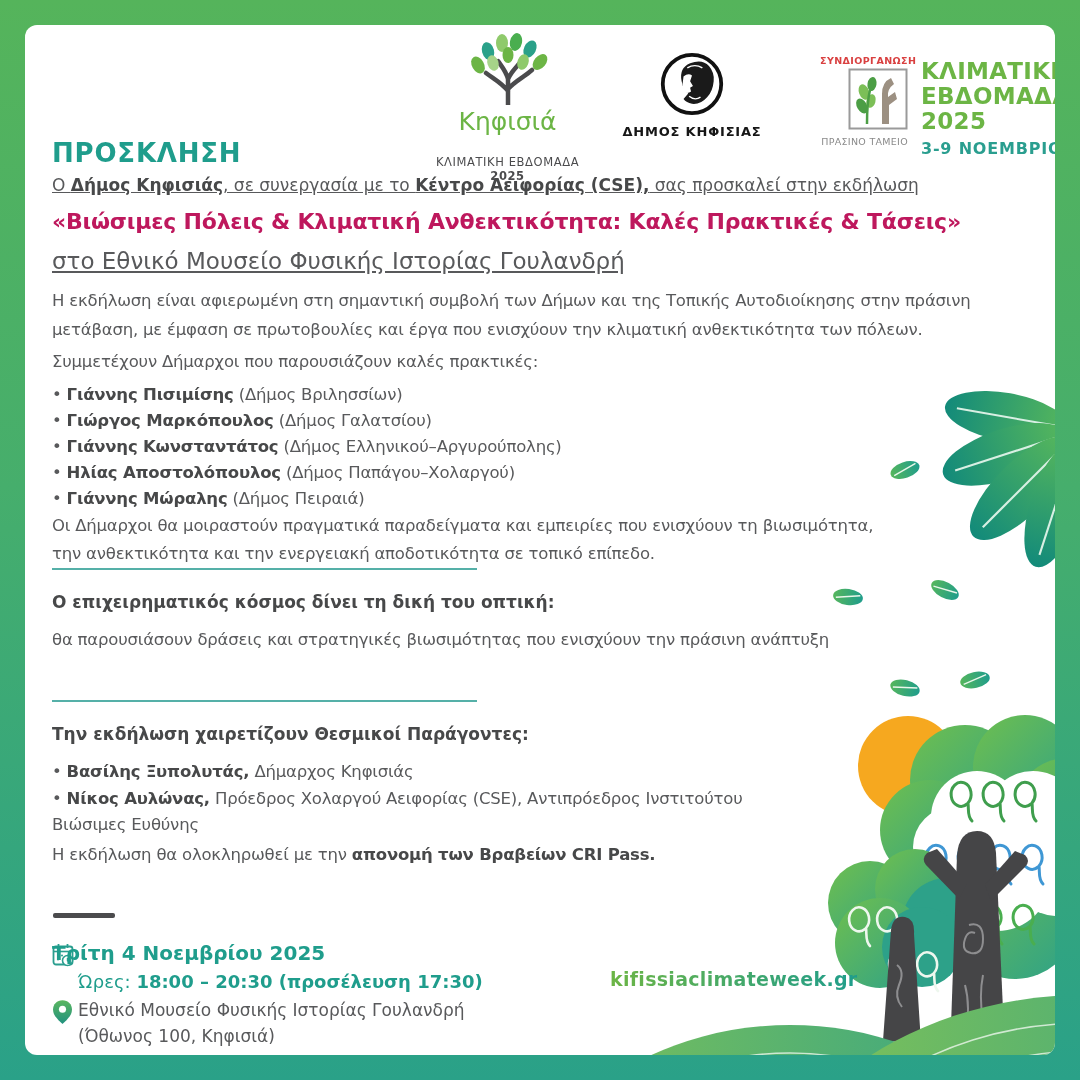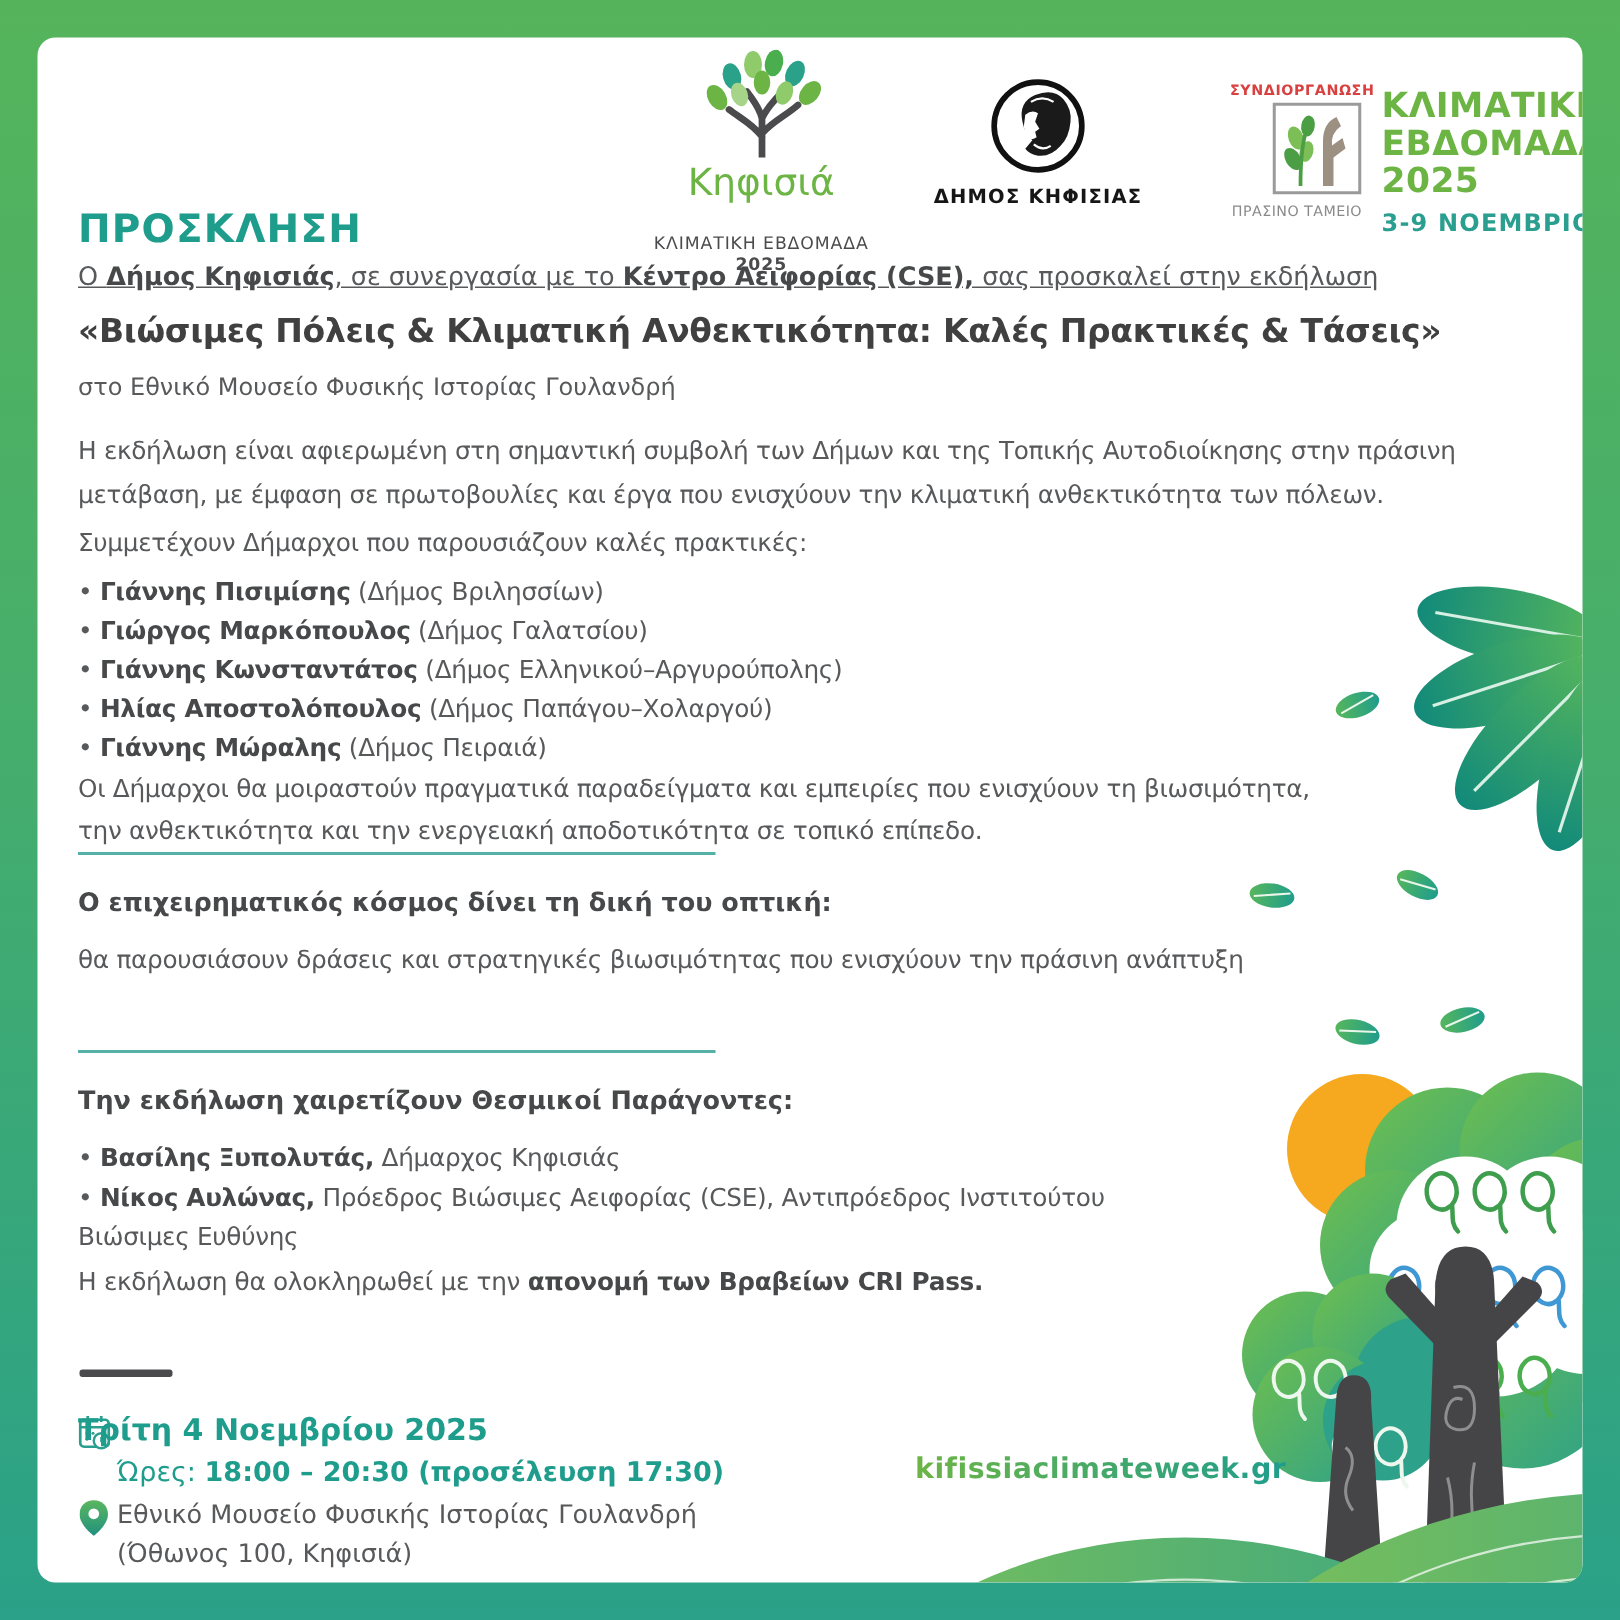--- a/index.html
+++ b/index.html
@@ -20,22 +20,22 @@
   .seal-label{font-size:13px;font-weight:bold;color:#161616;letter-spacing:0.8px;margin-top:3px;}
   .coorg-block{left:795px;top:30px;width:88px;text-align:right;white-space:normal;}
   .coorg-top{font-size:9.5px;font-weight:bold;color:#d94040;letter-spacing:0.4px;}
   .coorg-bottom{font-size:9.5px;color:#8a8a8a;letter-spacing:0.3px;margin-top:2px;}
   .week-block{left:896px;top:34px;}
   .week-line{font-size:23px;font-weight:bold;color:#6cb545;line-height:25px;letter-spacing:0.3px;}
   .week-dates{font-size:16px;font-weight:bold;color:#2a9e8f;letter-spacing:0.8px;margin-top:5px;}
   
   .heading{left:27px;top:113px;font-size:26px;font-weight:bold;color:#1f9d8c;letter-spacing:0.8px;}
   .intro{left:27px;top:150px;font-size:17px;color:#58595b;text-decoration:underline;}
-  .event-title{left:27px;top:184px;font-size:22px;font-weight:bold;color:#404040;letter-spacing:-0.2px;}
-  .venue-line{left:27px;top:223px;font-size:16px;color:#58595b;}
+  .event-title{left:27px;top:184px;font-size:22px;font-weight:bold;color:#be185d;letter-spacing:-0.2px;}
+  .venue-line{left:27px;top:223px;font-size:23px;color:#58595b;text-decoration:underline;}
   .desc{left:27px;top:262px;line-height:28.5px;}
   .mayors-intro{left:27px;top:327px;}
   .mayors{left:27px;top:357px;line-height:26px;}
   .outro{left:27px;top:487px;line-height:28px;}
   .divider{position:absolute;left:27px;height:2px;width:425px;background:#55b0a8;z-index:2;}
   .div1{top:543px;}  .div2{top:675px;}
   .sec-heading{font-size:17px;font-weight:bold;color:#474849;}
   .business-heading{left:27px;top:567px;}
   .business{left:27px;top:601px;line-height:27px;}
   .officials-heading{left:27px;top:699px;}
@@ -289,21 +289,21 @@
   <div class="t business body-text">
     <div>θα παρουσιάσουν δράσεις και στρατηγικές βιωσιμότητας που ενισχύουν την πράσινη ανάπτυξη</div>
   </div>
 
   <div class="divider div2"></div>
 
   <div class="t sec-heading officials-heading">Την εκδήλωση χαιρετίζουν Θεσμικοί Παράγοντες:</div>
 
   <div class="t officials body-text">
     <div><span>•</span> <b>Βασίλης Ξυπολυτάς,</b><span> Δήμαρχος Κηφισιάς</span></div>
-    <div><span>•</span> <b>Νίκος Αυλώνας,</b><span> Πρόεδρος Βιώσιμες Αειφορίας (CSE), Αντιπρόεδρος Ινστιτούτου</span></div>
+    <div><span>•</span> <b>Νίκος Αυλώνας,</b><span> Πρόεδρος Χολαργού Αειφορίας (CSE), Αντιπρόεδρος Ινστιτούτου</span></div>
     <div>Βιώσιμες Ευθύνης</div>
   </div>
 
   <div class="t closing body-text">
     <span>Η εκδήλωση θα ολοκληρωθεί με την </span><b>απονομή των Βραβείων CRI Pass.</b>
   </div>
 
   <div class="dark-divider"></div>
 
   <svg class="cal-ic" width="22" height="24" viewBox="0 0 22 24">

